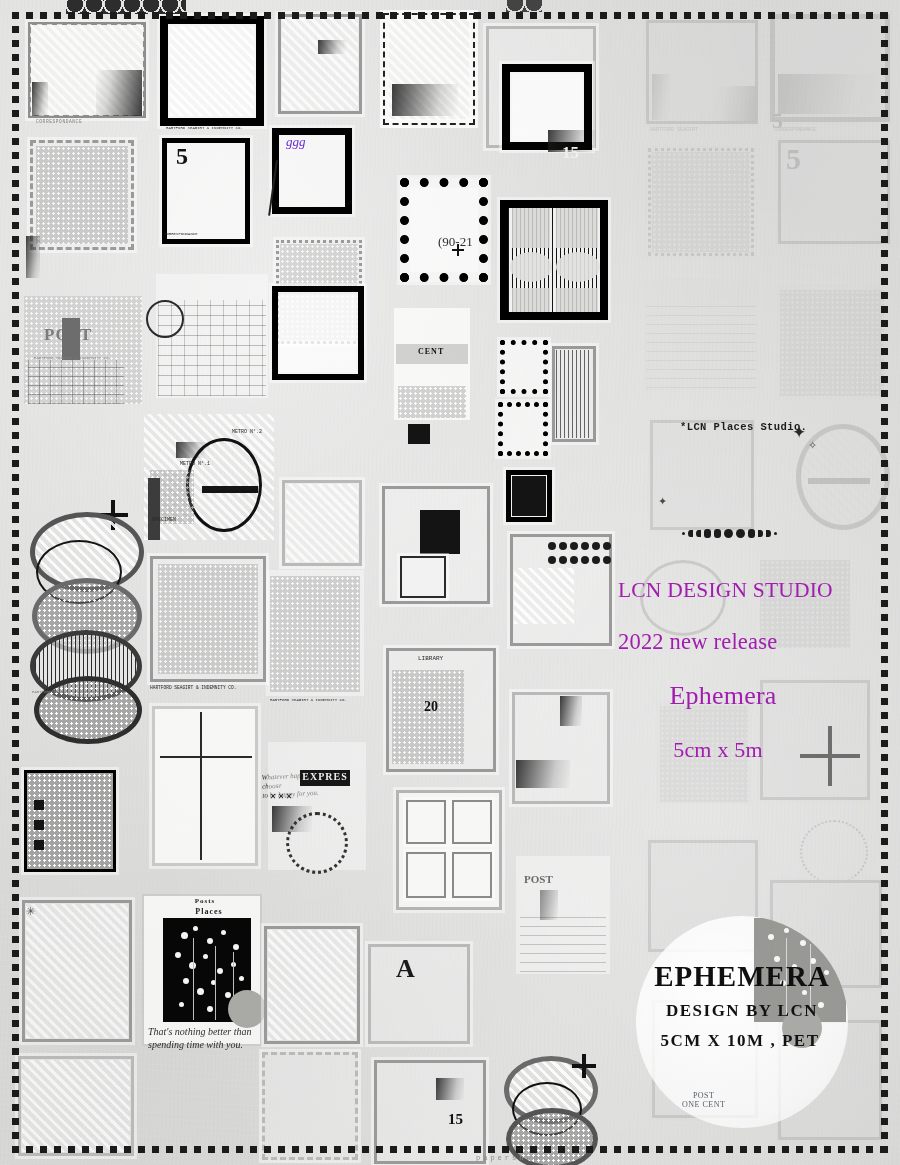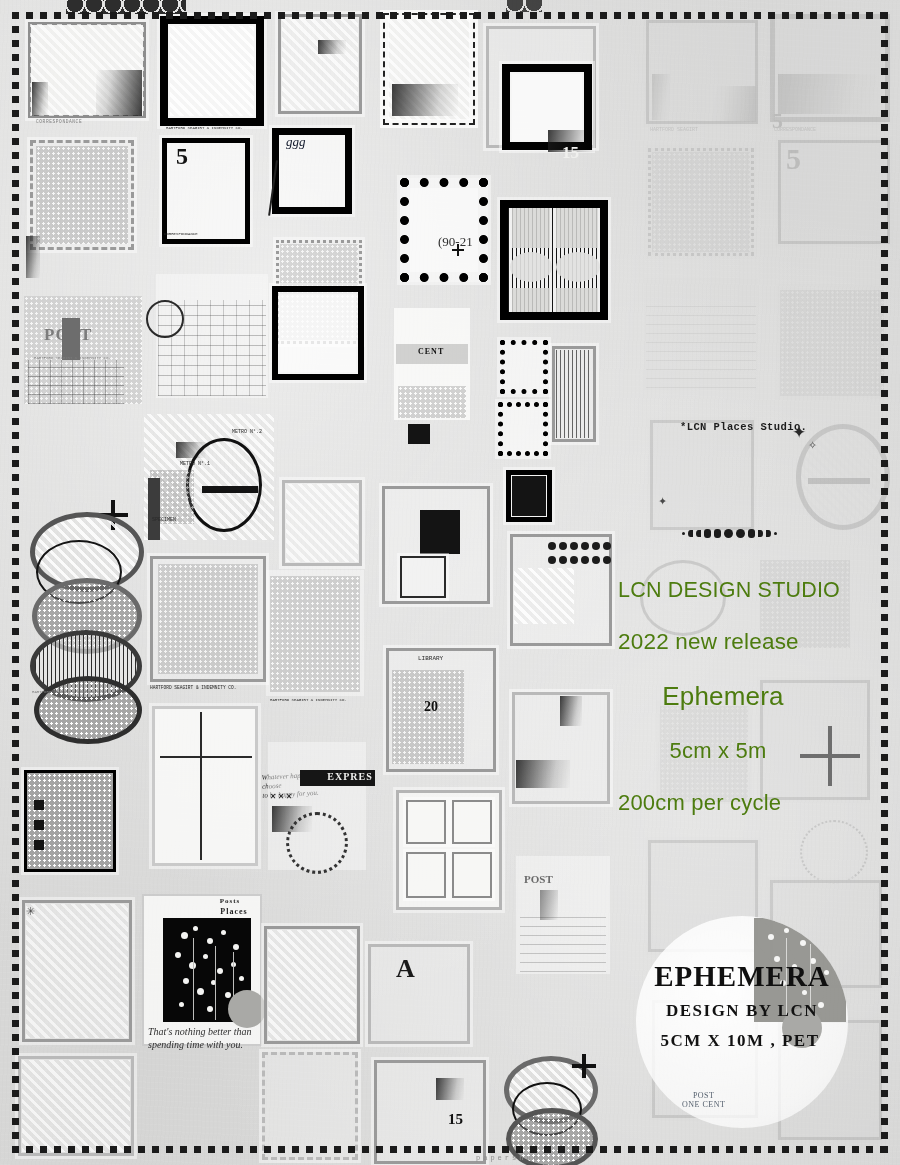--- a/index.html
+++ b/index.html
@@ -113,21 +113,21 @@
 
   
   .micro{
     position:absolute;font-family:"Liberation Mono",monospace;
     color:#2a2a2a;line-height:1;white-space:nowrap;
   }
   .micro.faint{color:#7d7d7d;}
   .tinylabel{
     position:absolute;background:#161616;color:#f2f2f0;
     font-family:"Liberation Serif",serif;font-weight:bold;
-    letter-spacing:1px;text-align:center;line-height:1;padding-left:25px;
+    letter-spacing:1px;text-align:center;line-height:1;
   }
   .numstamp{
     position:absolute;font-family:"Liberation Serif",serif;
     font-weight:bold;color:#121212;line-height:1;
   }
   .numstamp.out{color:#c9c9c9;}
   .hand{
     position:absolute;font-family:"Liberation Serif",serif;
     font-style:italic;color:#2f2f2f;line-height:1.25;
   }
@@ -170,22 +170,23 @@
   
   .spark{position:absolute;color:#2a2a2a;font-size:17px;line-height:1;}
   .spark.sm{font-size:11px;color:#4a4a4a;}
 
   
   .copy{
     position:absolute;left:618px;top:578px;width:262px;
     display:flex;flex-direction:column;gap:26px;
   }
   .copy div{
-    color:#4d7c0f;font-size:22.5px;letter-spacing:.2px;
+    color:#a21caf;font-size:22.5px;letter-spacing:.2px;
     white-space:nowrap;
+    font-family:Liberation Serif, serif;
   }
   .copy div.l1{font-size:21.5px;}
   .copy div.l4{font-size:26px;text-align:center;padding-right:52px;}
   .copy div.l5{font-size:22px;text-align:center;padding-right:62px;}
   .copy div.l6{font-size:22px;}
 
   
   .roundstamp{
     position:absolute;left:636px;top:916px;width:212px;height:212px;
     border-radius:50%;
@@ -342,21 +343,21 @@
   <div class="hand" style="left:148px;top:1026px;font-size:10px;width:108px;">
     <span>That's nothing better than</span><br>
     <span>spending time with you.</span>
   </div>
 
   <div class="pc frame thin ghost" style="left:278px;top:14px;width:84px;height:100px;"></div>
   <div class="pc diag" style="left:282px;top:18px;width:76px;height:92px;opacity:.85;"></div>
   <div class="pc smear" style="left:318px;top:40px;width:28px;height:14px;"></div>
 
   <div class="pc frame grunge" style="left:272px;top:128px;width:80px;height:86px;border-width:7px;"></div>
-  <div class="hand" style="left:286px;top:134px;font-size:13px;color:#0f172a;">ggg</div>
+  <div class="hand" style="left:286px;top:134px;font-size:13px;color:#6d28d9;">ggg</div>
   <div class="pc" style="left:272px;top:160px;width:2px;height:56px;background:#222;transform:rotate(8deg);"></div>
 
   <div class="pc frame thin ghost" style="left:276px;top:240px;width:86px;height:104px;border-style:dotted;"></div>
   <div class="pc halftone" style="left:280px;top:244px;width:78px;height:96px;opacity:.4;"></div>
 
   <div class="pc frame grunge" style="left:272px;top:286px;width:92px;height:94px;border-width:6px;"></div>
   <div class="pc wash" style="left:280px;top:294px;width:76px;height:78px;"></div>
 
   <div class="pc frame thin pale" style="left:282px;top:480px;width:80px;height:86px;"></div>
   <div class="pc diag" style="left:286px;top:484px;width:72px;height:78px;opacity:.8;"></div>
@@ -526,21 +527,20 @@
   </div>
   <div class="spark" style="left:792px;top:424px;">✦</div>
   <div class="spark sm" style="left:658px;top:496px;">✦</div>
   <div class="spark sm" style="left:808px;top:440px;">✧</div>
 
   <div class="copy">
     <div class="l1">LCN DESIGN STUDIO</div>
     <div class="l2">2022 new release</div>
     <div class="l4">Ephemera</div>
     <div class="l5">5cm x 5m</div>
-    <div class="l6">200cm per cycle</div>
   </div>
 
   <div class="roundstamp">
     <div class="rs-flower">
       <span style="position:absolute;left:14px;top:16px;width:6px;height:6px;border-radius:50%;background:#f6f6f4;"></span>
       <span style="position:absolute;left:30px;top:10px;width:5px;height:5px;border-radius:50%;background:#f6f6f4;"></span>
       <span style="position:absolute;left:46px;top:22px;width:6px;height:6px;border-radius:50%;background:#f6f6f4;"></span>
       <span style="position:absolute;left:60px;top:14px;width:5px;height:5px;border-radius:50%;background:#f6f6f4;"></span>
       <span style="position:absolute;left:20px;top:38px;width:6px;height:6px;border-radius:50%;background:#f6f6f4;"></span>
       <span style="position:absolute;left:38px;top:46px;width:5px;height:5px;border-radius:50%;background:#f6f6f4;"></span>

